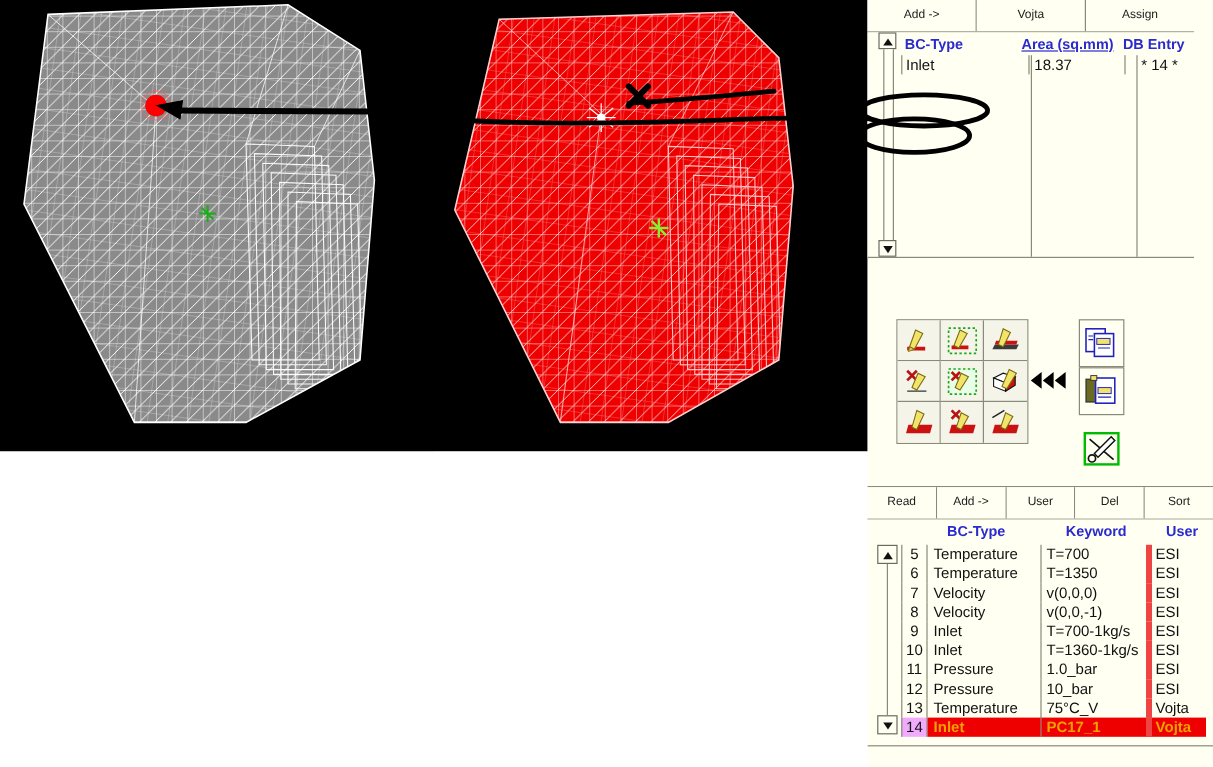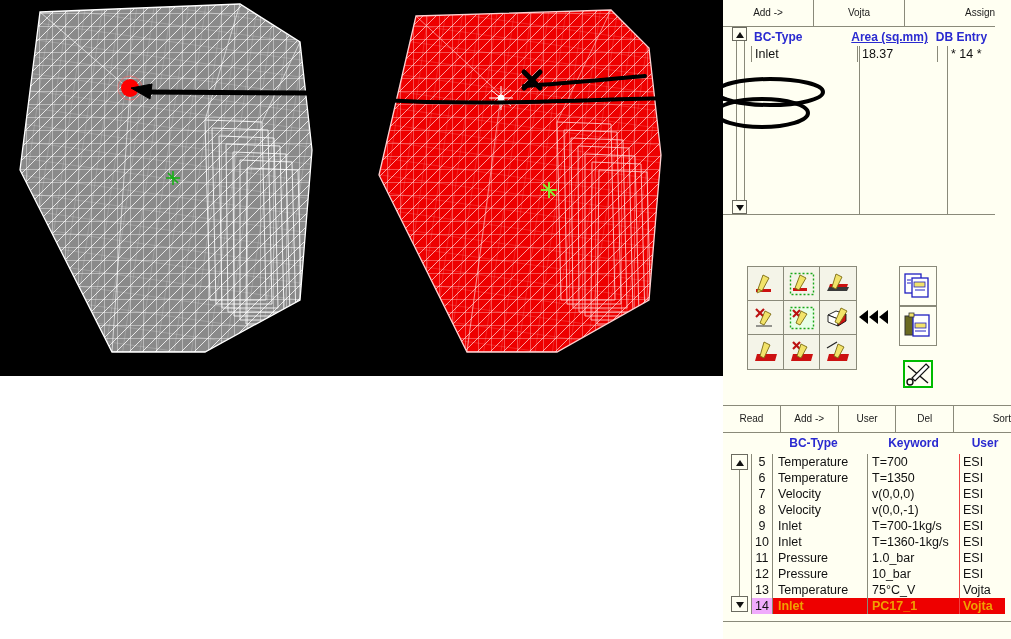--- a/index.html
+++ b/index.html
@@ -24,21 +24,21 @@
     position:absolute;left:723px;top:0;width:288px;height:639px;
     background:#fffff2;
   }
   
   .btn-row{display:flex;border-bottom:1px solid #8a8a7a;}
   .btn{
     flex:1;text-align:center;font-size:10px;color:#1b1b1b;
     padding:5px 0 5px 0;border-right:1px solid #8a8a7a;
     background:#fffff2;line-height:16px;cursor:default;
   }
-  .btn:last-child{border-right:none;text-align:right;}
+  .btn:last-child{border-right:none;}
   
   #bc-panel{position:absolute;left:0;top:0;width:272px;}
   #bc-table-box{
     position:relative;height:187px;background:#fffff2;
     border-bottom:1px solid #8a8a7a;
   }
   .col-head{
     display:flex;font-size:12px;color:#2a2ad0;font-weight:bold;
     padding-top:3px;height:17px;
   }
@@ -133,21 +133,21 @@
   .db-scroll .tri{position:absolute;left:4px;top:5px;width:0;height:0;
     border-left:4px solid transparent;border-right:4px solid transparent;}
   .db-scroll .track{position:absolute;left:8px;top:16px;bottom:16px;width:1px;background:#8a8a7a;}
   #db-rows{position:absolute;left:28px;top:2px;right:2px;}
   .db-row{display:flex;height:16px;font-size:12.5px;line-height:16px;color:#111;}
   .db-n{width:22px;text-align:center;border-right:1px solid #8a8a7a;
         border-left:1px solid #8a8a7a;box-sizing:border-box;}
   .db-t{width:95px;padding-left:5px;box-sizing:border-box;
         border-right:1px solid #8a8a7a;}
   .db-k{width:92px;padding-left:4px;box-sizing:border-box;
-        border-right:1px solid #ef4444;}
+        border-right:5px solid #ef4444;}
   .db-u{width:45px;padding-left:3px;box-sizing:border-box;}
   .db-row.sel .db-n{background:#f0abfc;color:#111;}
   .db-row.sel .db-t,.db-row.sel .db-k,.db-row.sel .db-u{
       background:#ee0000;color:#f0a000;font-weight:bold;}
   #db-bottomline{position:absolute;left:0;bottom:0;width:288px;height:1px;background:#8a8a7a;}
   .hr-line{height:1px;background:#8a8a7a;width:100%;}
   
   #annot{position:absolute;left:0;top:0;width:1011px;height:639px;
          pointer-events:none;}
 </style>

